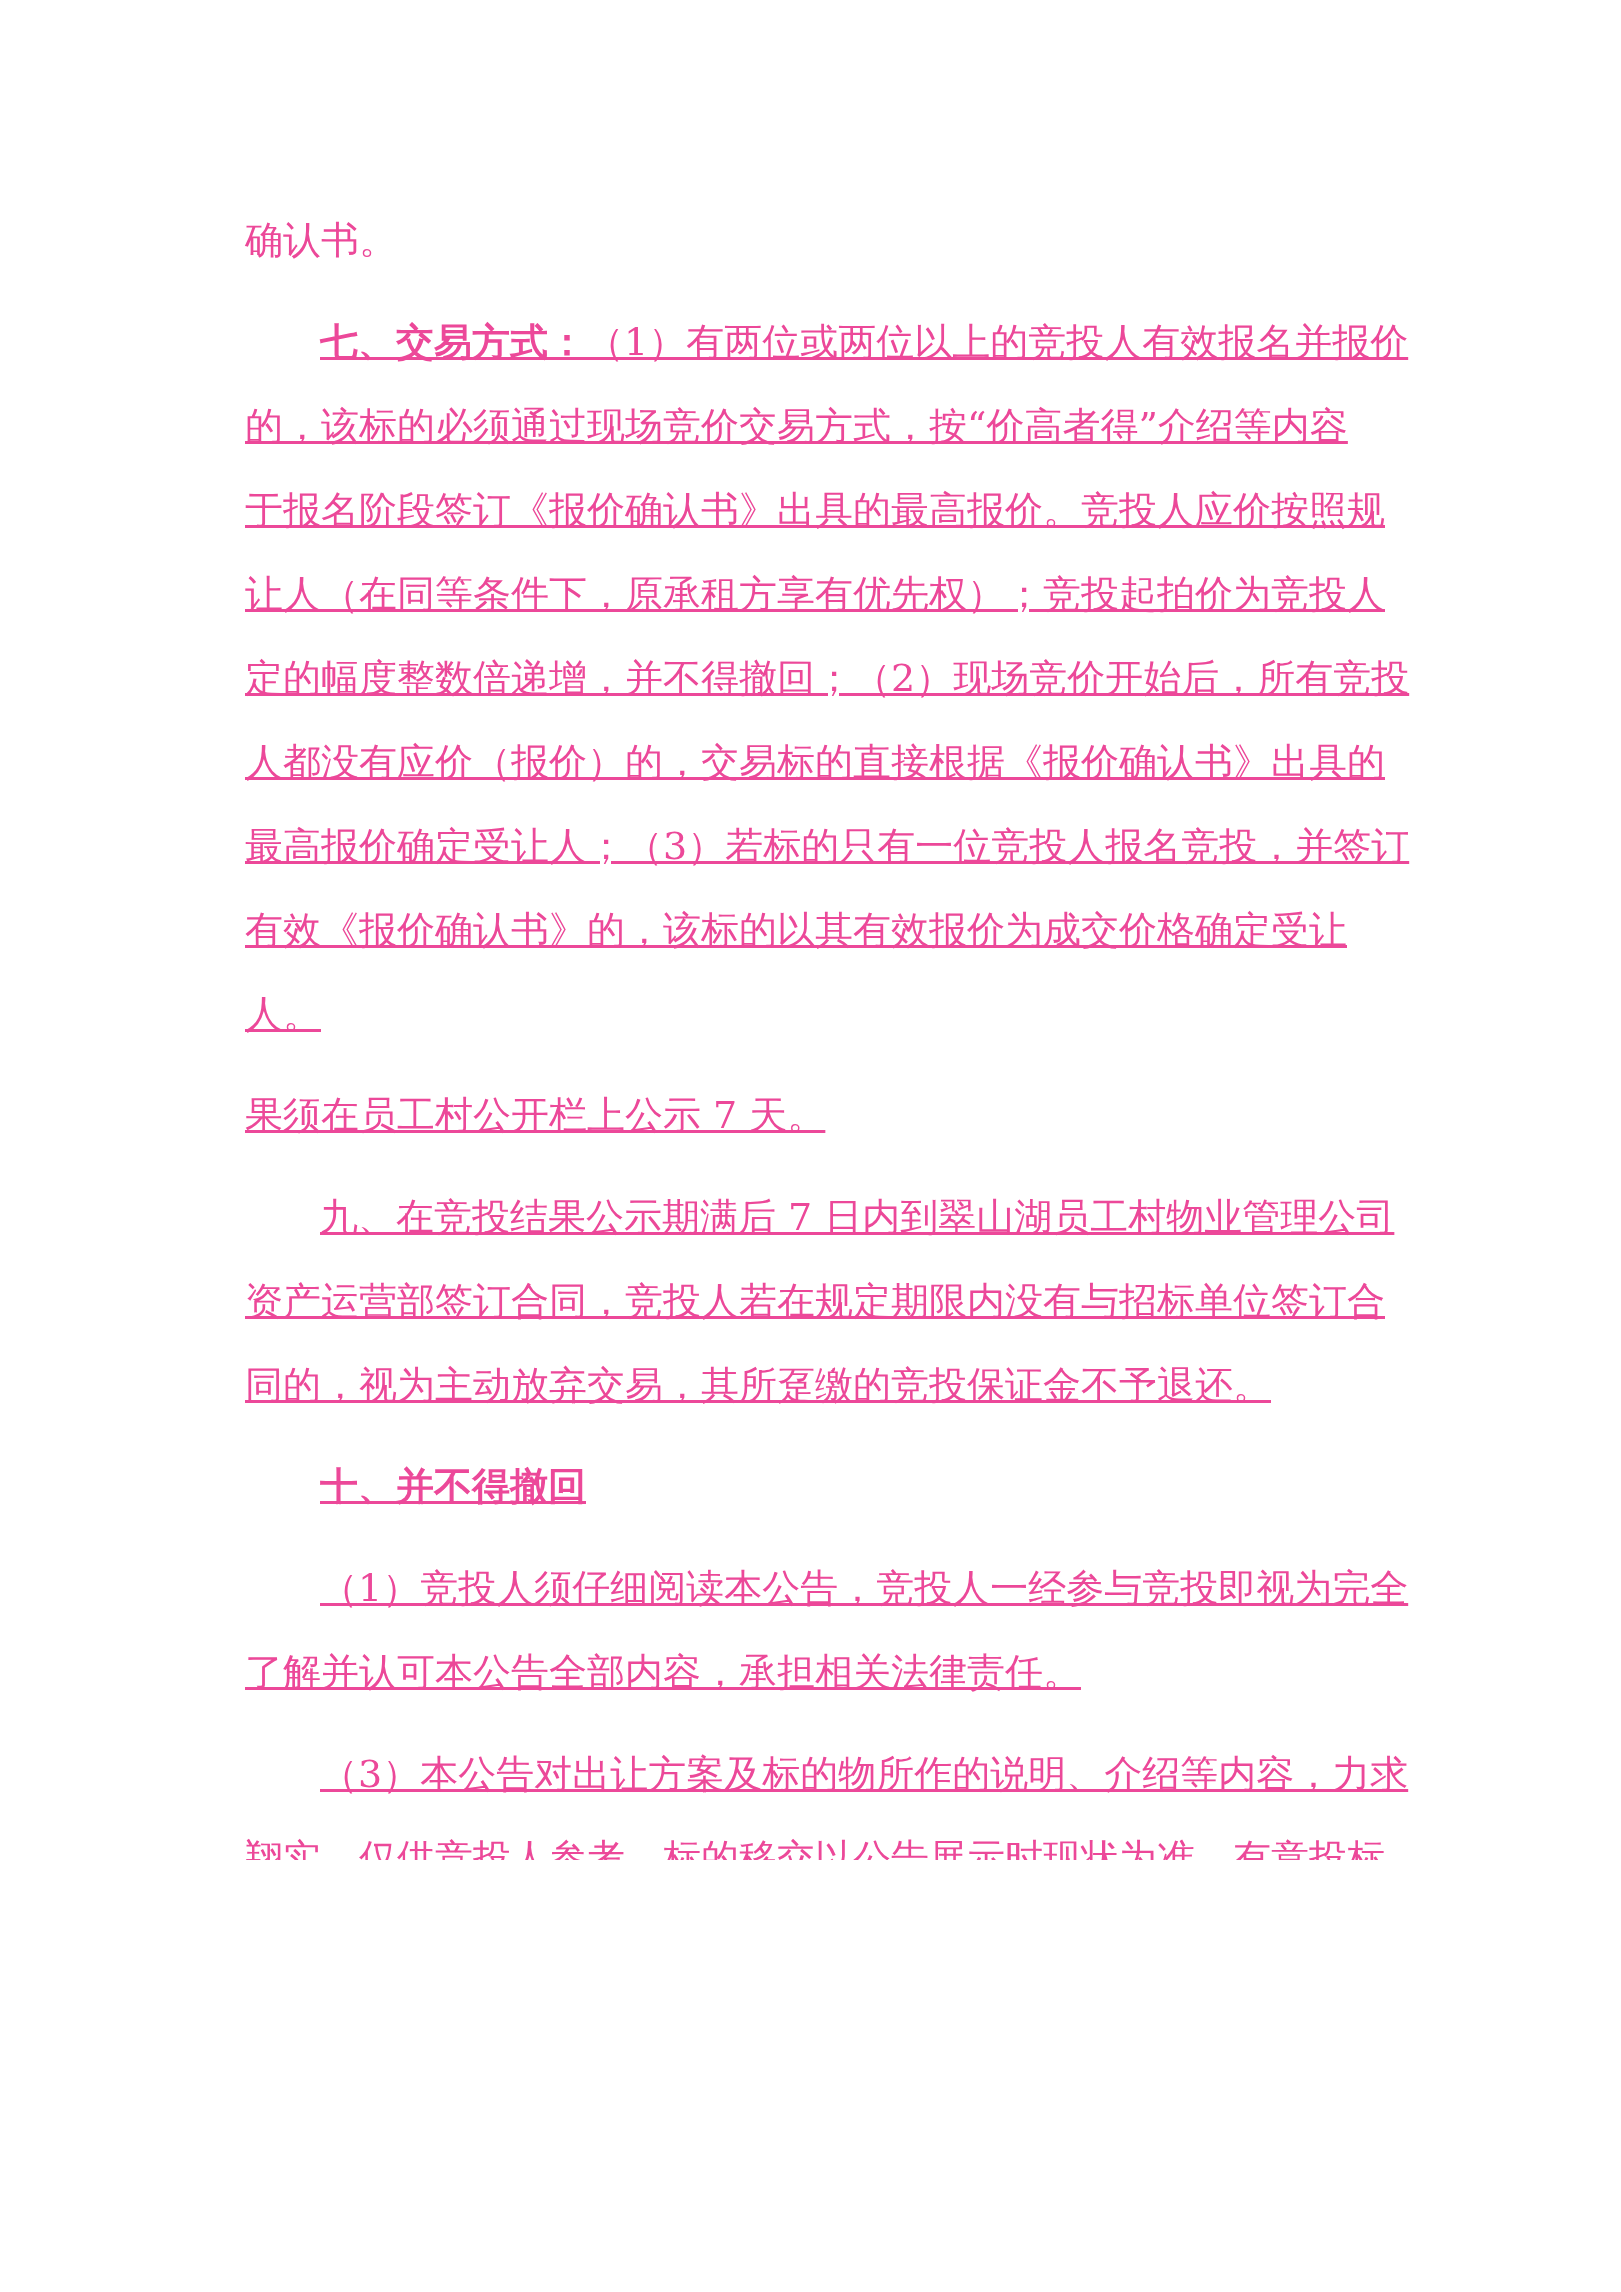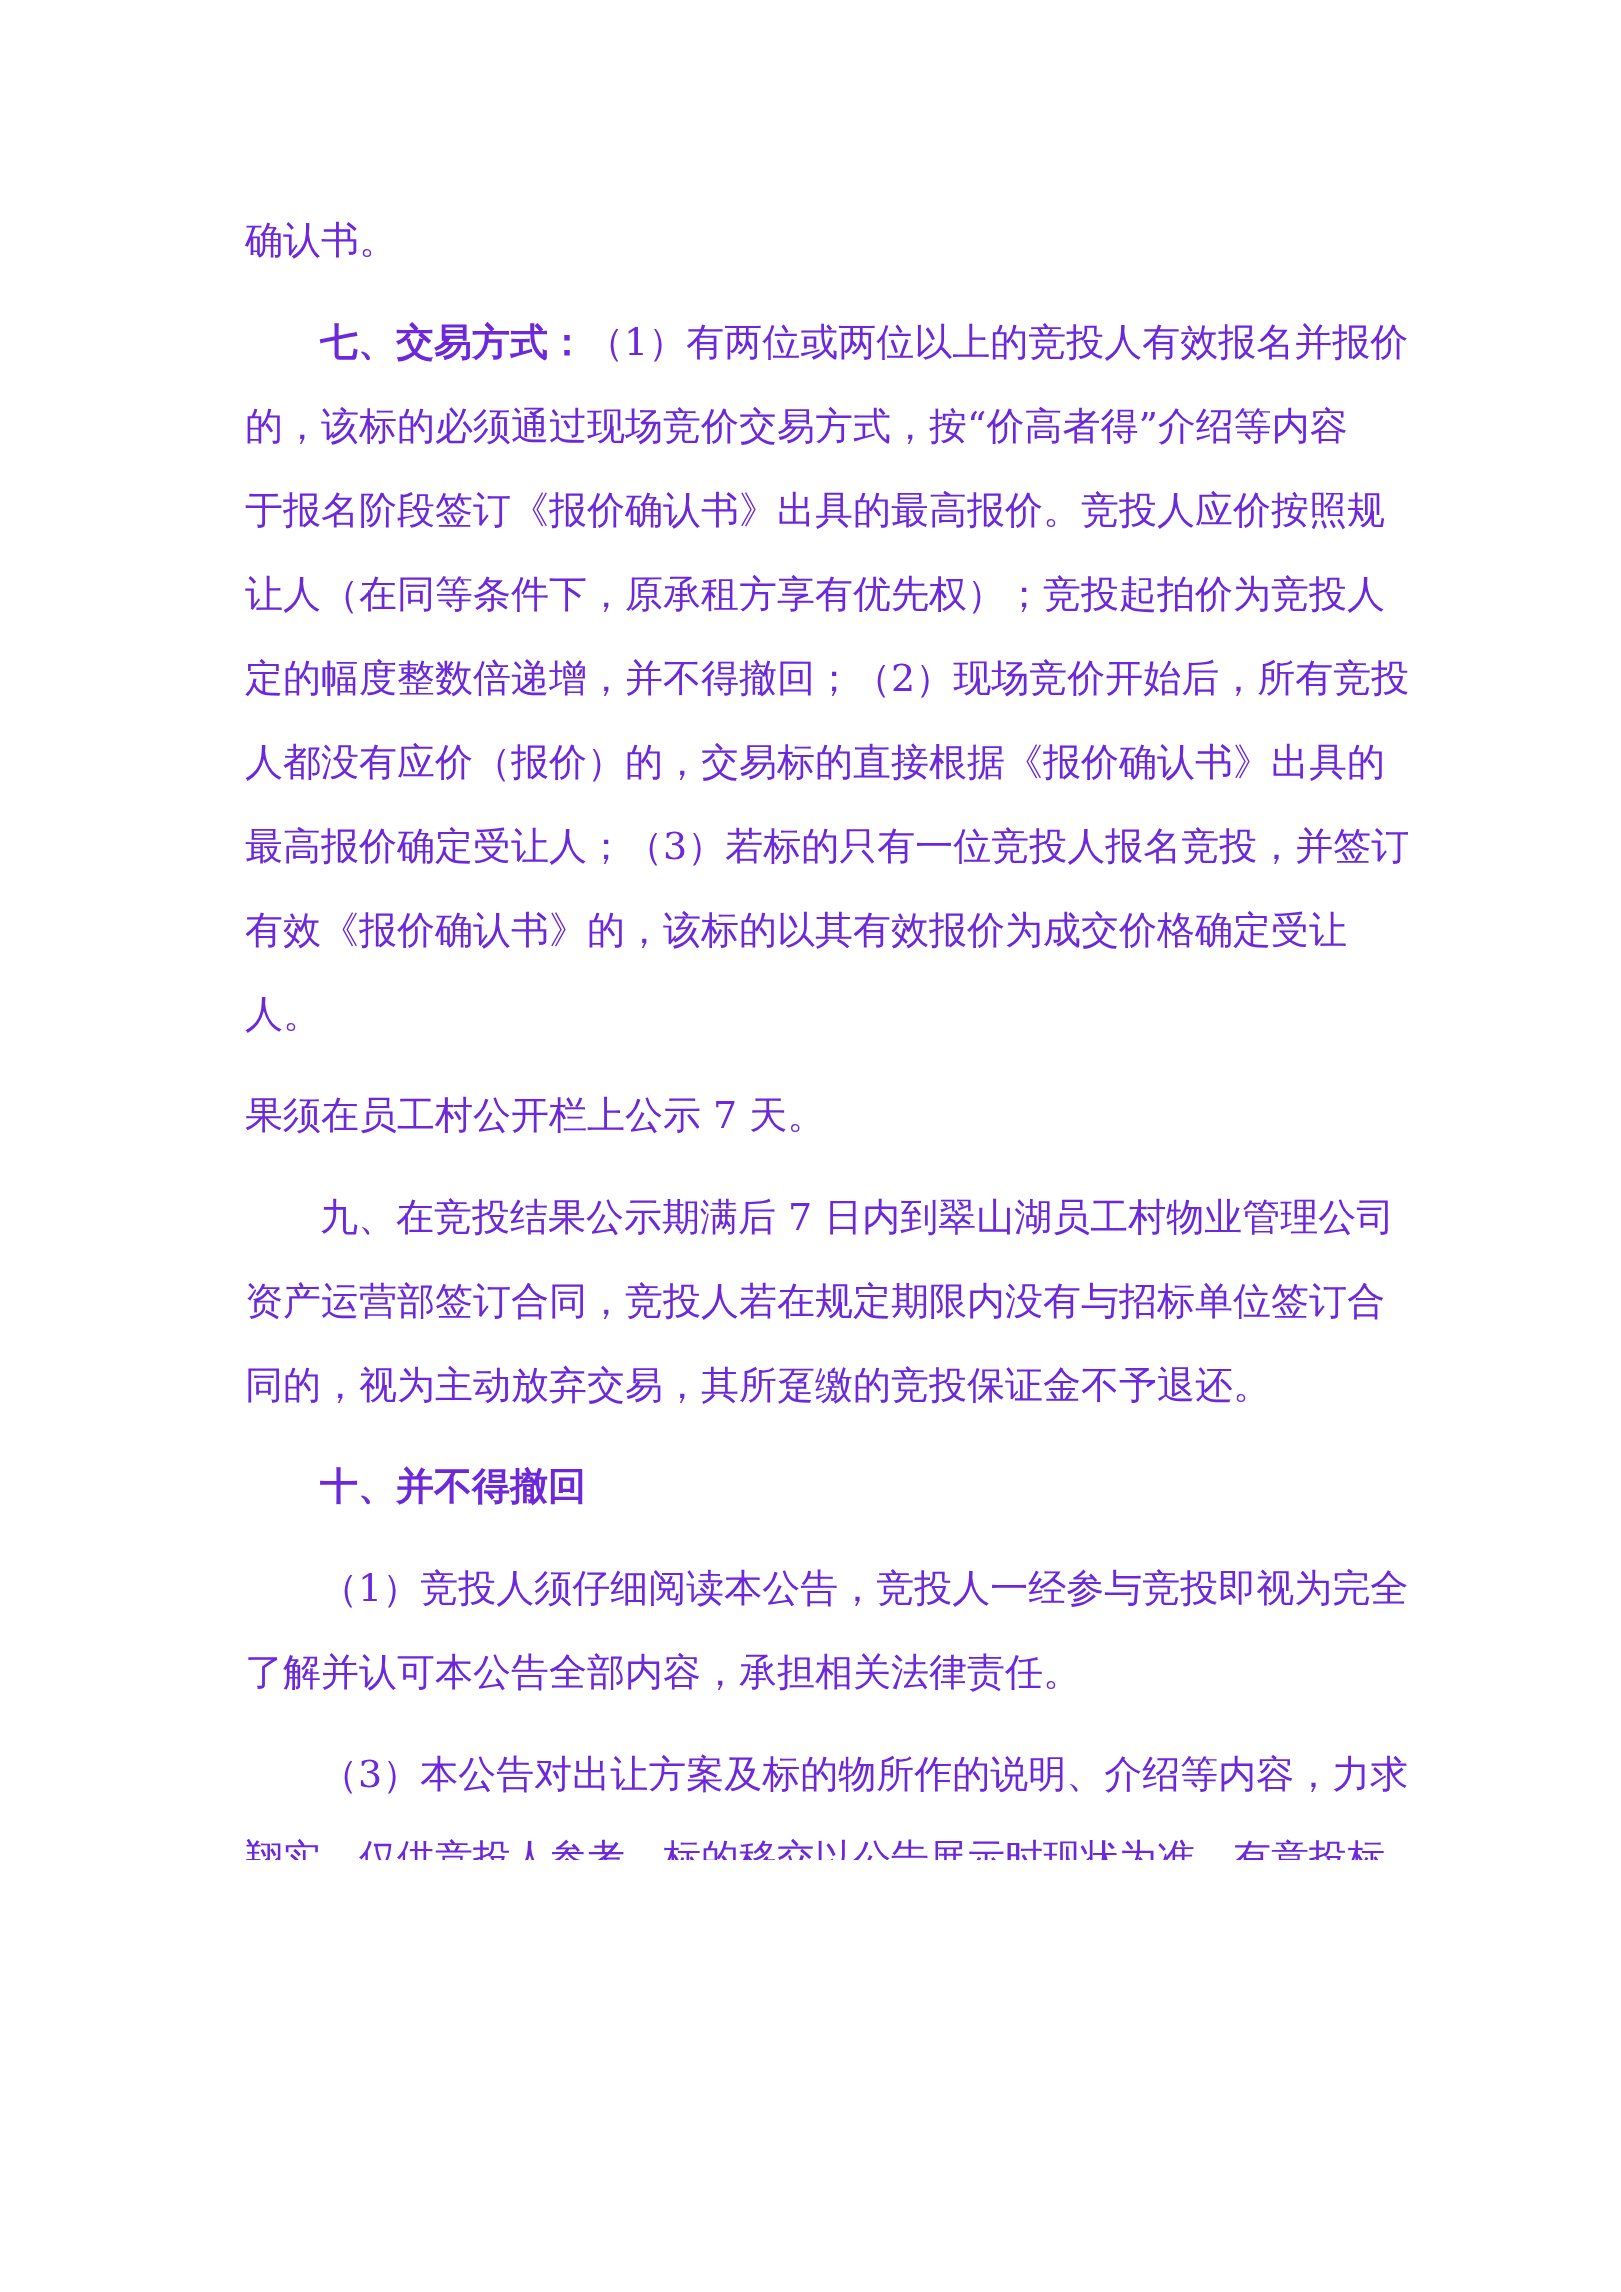--- a/index.html
+++ b/index.html
@@ -7,36 +7,37 @@
     padding: 0;
     background: #ffffff;
   }
   .page {
     position: relative;
     width: 1621px;
     height: 1860px;
     background: #ffffff;
     overflow: hidden;
     font-family: "DejaVu Serif", "Liberation Serif", serif;
-    color: #6d28d9;
+    color: #ec4899;
   }
   .content {
     position: absolute;
     left: 245px;
     top: 198px;
     width: 1137px;
     font-size: 38px;
     line-height: 84px;
     text-align: left;
   }
   .para {
     margin: 0;
   }
   .para + .para {
     margin-top: 17.6px;
+    text-decoration: underline;
   }
   .line {
     white-space: nowrap;
   }
   .line.firstline {
     padding-left: 75px;  
   }
   .bold {
     font-weight: bold;
   }

